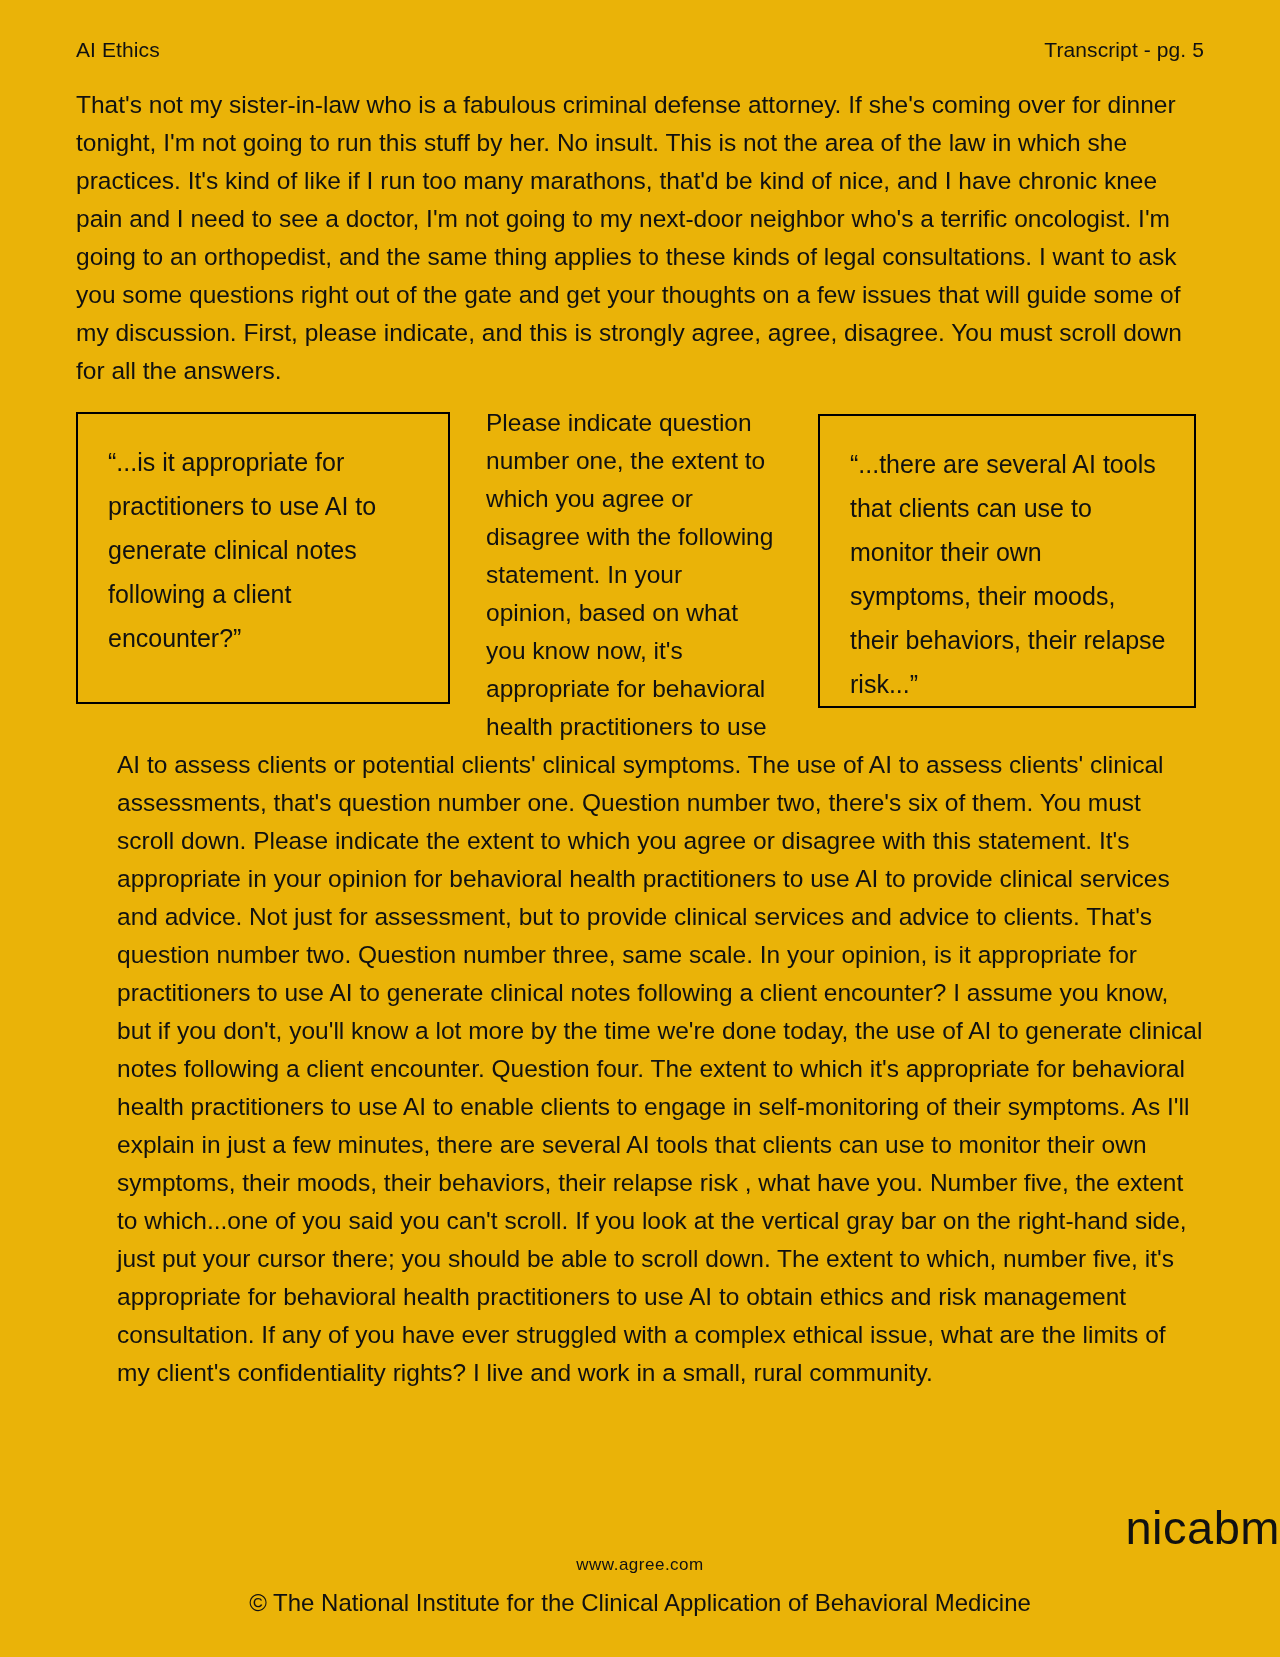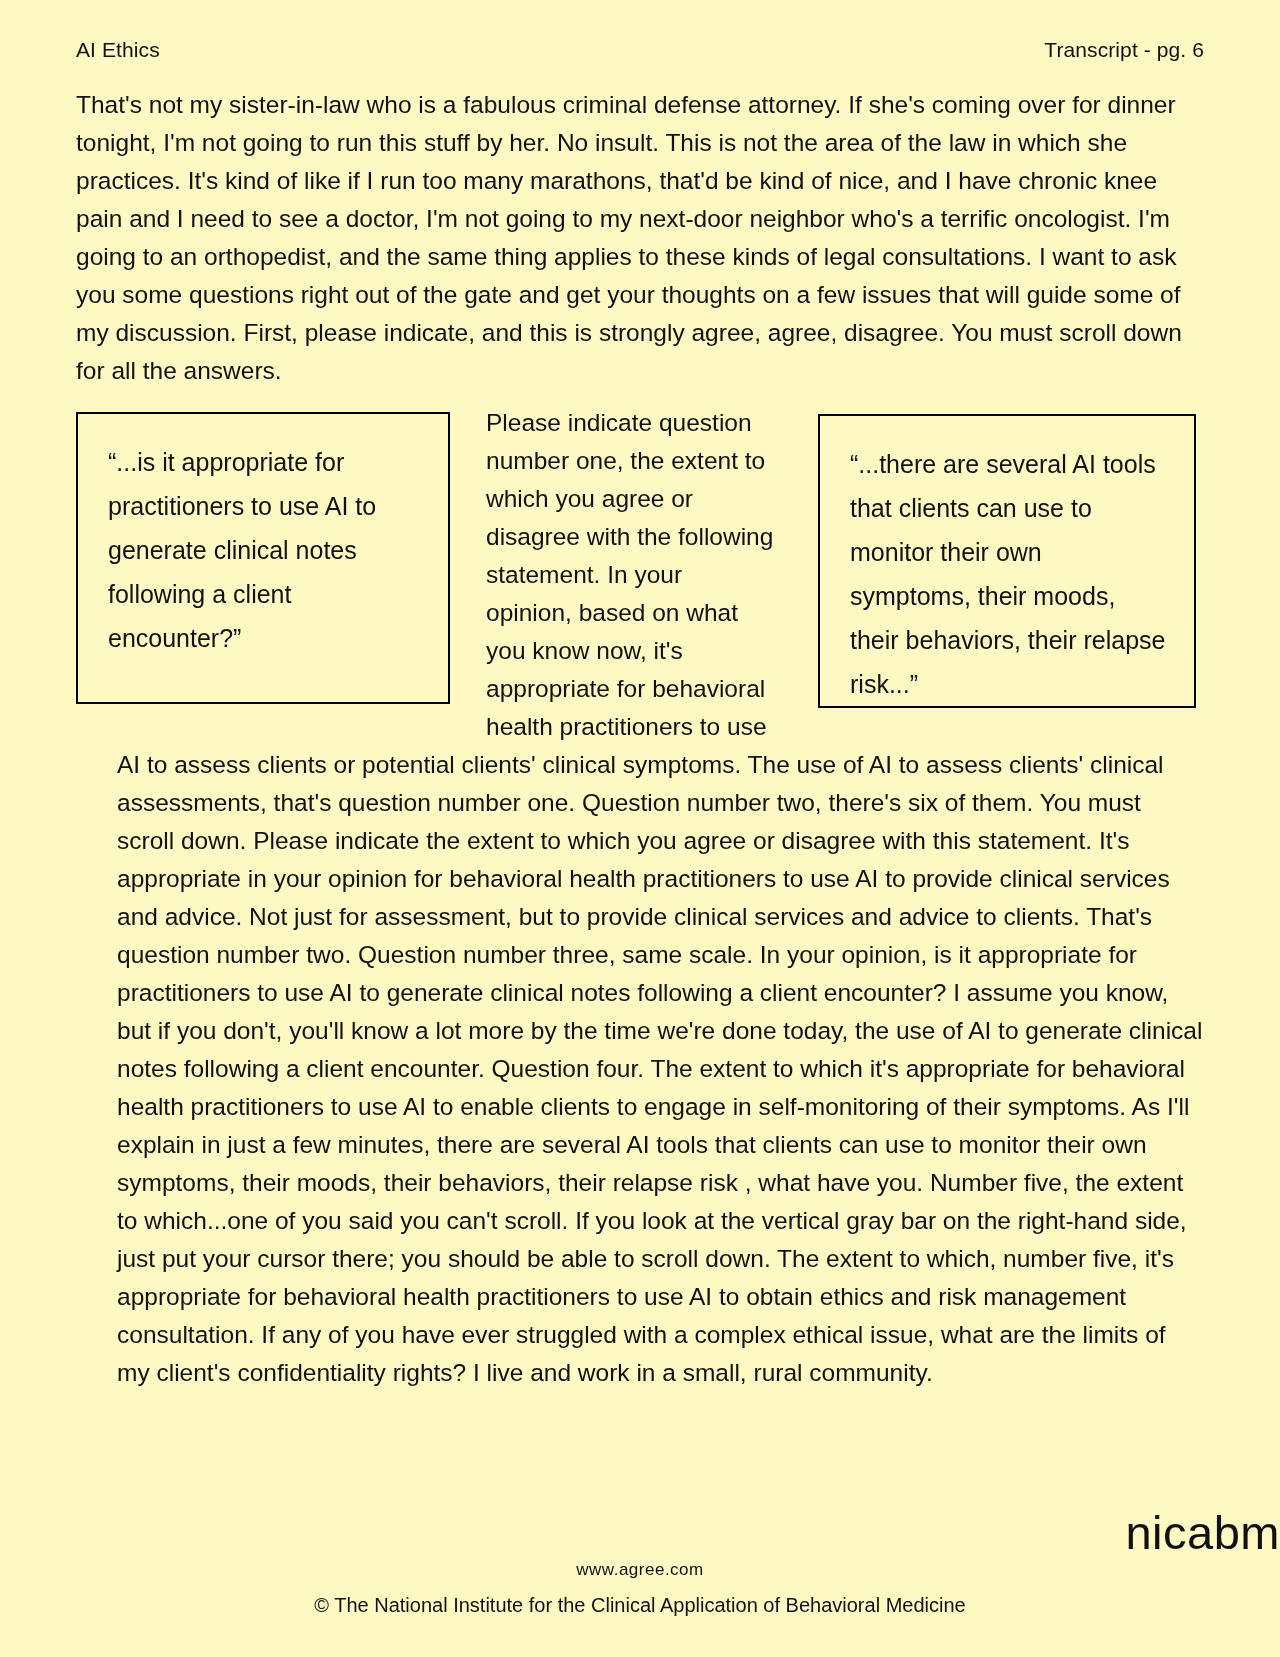--- a/index.html
+++ b/index.html
@@ -9,21 +9,21 @@
   }
   body {
     font-family: "Liberation Sans", sans-serif;
     color: #111111;
   }
   .page {
     position: relative;
     width: 1280px;
     height: 1657px;
     margin: 0 auto;
-    background: #fef9c3;
+    background: #eab308;
     box-sizing: border-box;
     padding: 38px 76px 0 76px;
   }
   .header {
     display: flex;
     justify-content: space-between;
     align-items: baseline;
     font-size: 21px;
     letter-spacing: 0.1px;
     margin-bottom: 24px;
@@ -84,32 +84,32 @@
     line-height: 50px;
     font-weight: 400;
     text-align: right;
   }
   .brand-url {
     font-size: 17px;
     letter-spacing: 0.5px;
     margin-top: 2px;
   }
   .copyright {
-    font-size: 20px;
+    font-size: 24px;
     margin-top: 14px;
   }
 </style>
 </head>
 <body>
 
 <div class="page">
 
   <div class="header">
     <div class="left">AI Ethics</div>
-    <div class="right">Transcript - pg. 6</div>
+    <div class="right">Transcript - pg. 5</div>
   </div>
 
   <div class="body-text clearfix">
 
     <p class="para">That's not my sister-in-law who is a fabulous criminal defense attorney. If she's coming over for dinner tonight, I'm not going to run this stuff by her. No insult. This is not the area of the law in which she practices. It's kind of like if I run too many marathons, that'd be kind of nice, and I have chronic knee pain and I need to see a doctor, I'm not going to my next-door neighbor who's a terrific oncologist. I'm going to an orthopedist, and the same thing applies to these kinds of legal consultations. I want to ask you some questions right out of the gate and get your thoughts on a few issues that will guide some of my discussion. First, please indicate, and this is strongly agree, agree, disagree. You must scroll down for all the answers.</p>
 
     <div class="quote-box quote-left">“...is it appropriate for practitioners to use AI to generate clinical notes following a client encounter?”</div>
     <div class="quote-box quote-right">“...there are several AI tools that clients can use to monitor their own symptoms, their moods, their behaviors, their relapse risk...”</div>
 
     <p class="para">Please indicate question number one, the extent to which you agree or disagree with the following statement. In your opinion, based on what you know now, it's appropriate for behavioral health practitioners to use AI to assess clients or potential clients' clinical symptoms. The use of AI to assess clients' clinical assessments, that's question number one. Question number two, there's six of them. You must scroll down. Please indicate the extent to which you agree or disagree with this statement. It's appropriate in your opinion for behavioral health practitioners to use AI to provide clinical services and advice. Not just for assessment, but to provide clinical services and advice to clients. That's question number two. Question number three, same scale. In your opinion, is it appropriate for practitioners to use AI to generate clinical notes following a client encounter?  I assume you know, but if you don't, you'll know a lot more by the time we're done today, the use of AI to generate clinical notes following a client encounter. Question four. The extent to which it's appropriate for behavioral health practitioners to use AI to enable clients to engage in self-monitoring of their symptoms. As I'll explain in just a few minutes, there are several AI tools that clients can use to monitor their own symptoms, their moods, their behaviors, their relapse risk , what have you. Number five, the extent to which...one of you said you can't scroll. If you look at the vertical gray bar on the right-hand side, just put your cursor there; you should be able to scroll down. The extent to which, number five, it's appropriate for behavioral health practitioners to use AI to obtain ethics and risk management consultation. If any of you have ever struggled with a complex ethical issue, what are the limits of my client's confidentiality rights? I live and work in a small, rural community.</p>

